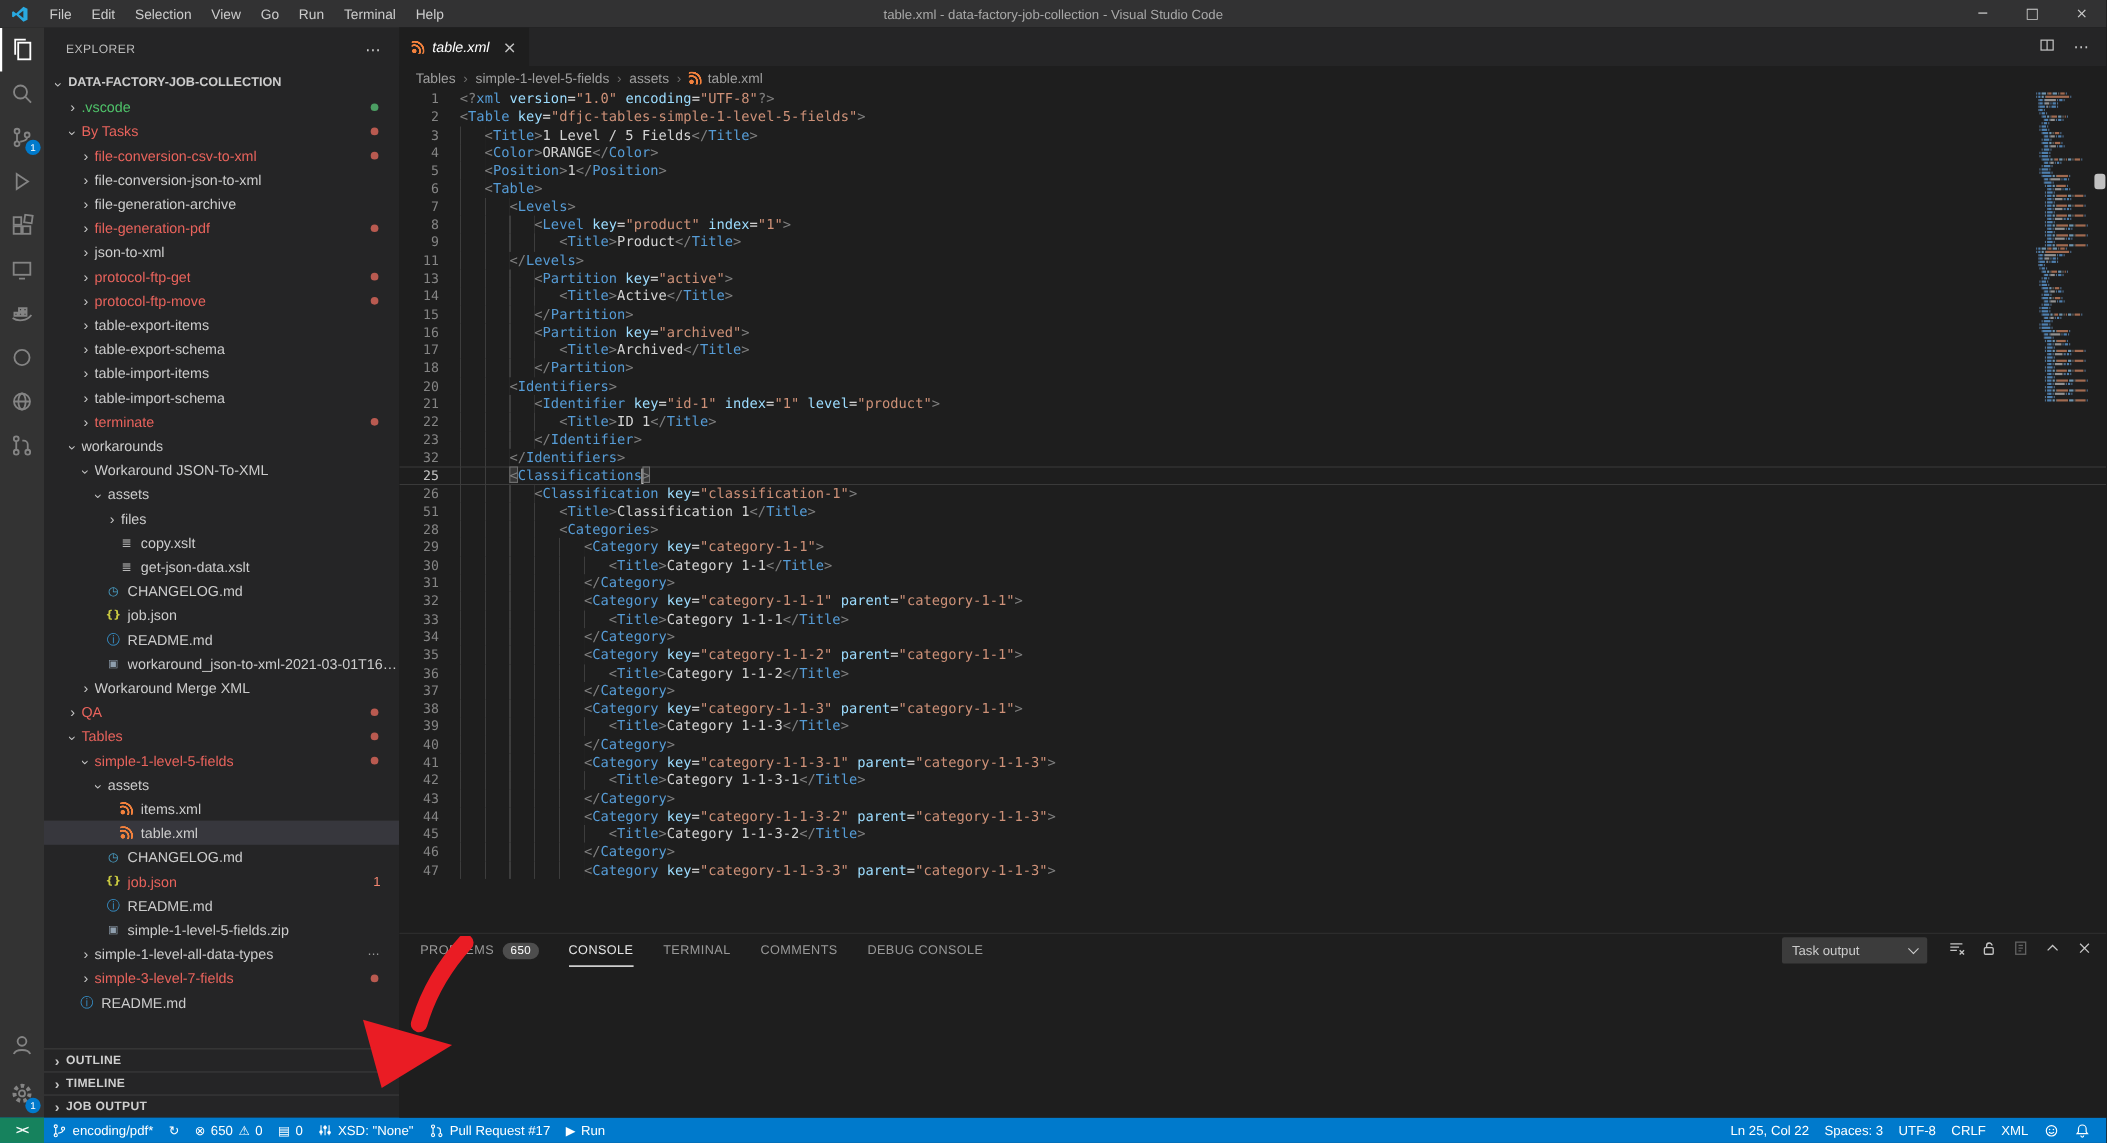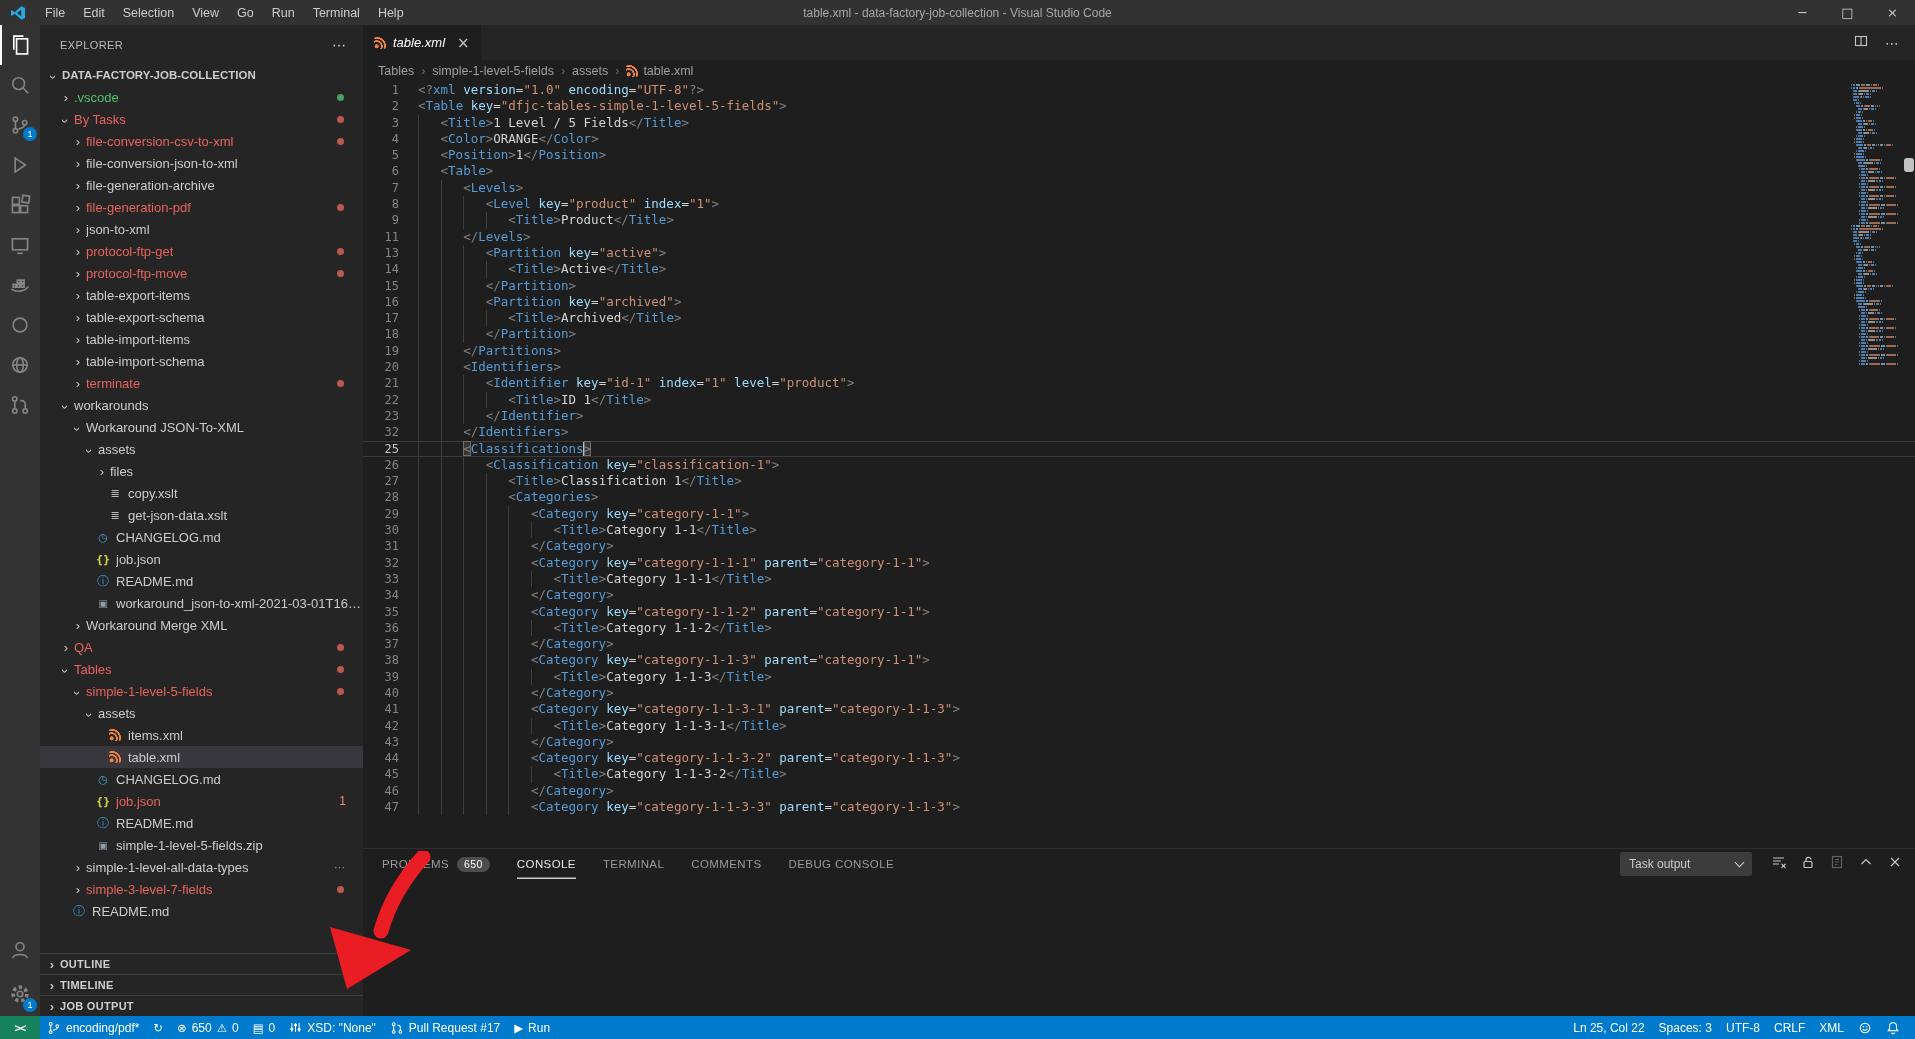--- a/index.html
+++ b/index.html
@@ -454,29 +454,28 @@
             <div class="cline"><span class="lnum">7</span><span class="ltext"><span class="ind" style="width: 6ch;"></span><span class="tk-p">&lt;</span><span class="tk-t">Levels</span><span class="tk-p">&gt;</span></span></div>
             <div class="cline"><span class="lnum">8</span><span class="ltext"><span class="ind" style="width: 9ch;"></span><span class="tk-p">&lt;</span><span class="tk-t">Level</span><span class="tk-a"> key</span><span class="tk-q">=</span><span class="tk-s">"product"</span><span class="tk-a"> index</span><span class="tk-q">=</span><span class="tk-s">"1"</span><span class="tk-p">&gt;</span></span></div>
             <div class="cline"><span class="lnum">9</span><span class="ltext"><span class="ind" style="width: 12ch;"></span><span class="tk-p">&lt;</span><span class="tk-t">Title</span><span class="tk-p">&gt;</span><span class="tk-x">Product</span><span class="tk-p">&lt;/</span><span class="tk-t">Title</span><span class="tk-p">&gt;</span></span></div>
             <div class="cline"><span class="lnum">11</span><span class="ltext"><span class="ind" style="width: 6ch;"></span><span class="tk-p">&lt;/</span><span class="tk-t">Levels</span><span class="tk-p">&gt;</span></span></div>
             <div class="cline"><span class="lnum">13</span><span class="ltext"><span class="ind" style="width: 9ch;"></span><span class="tk-p">&lt;</span><span class="tk-t">Partition</span><span class="tk-a"> key</span><span class="tk-q">=</span><span class="tk-s">"active"</span><span class="tk-p">&gt;</span></span></div>
             <div class="cline"><span class="lnum">14</span><span class="ltext"><span class="ind" style="width: 12ch;"></span><span class="tk-p">&lt;</span><span class="tk-t">Title</span><span class="tk-p">&gt;</span><span class="tk-x">Active</span><span class="tk-p">&lt;/</span><span class="tk-t">Title</span><span class="tk-p">&gt;</span></span></div>
             <div class="cline"><span class="lnum">15</span><span class="ltext"><span class="ind" style="width: 9ch;"></span><span class="tk-p">&lt;/</span><span class="tk-t">Partition</span><span class="tk-p">&gt;</span></span></div>
             <div class="cline"><span class="lnum">16</span><span class="ltext"><span class="ind" style="width: 9ch;"></span><span class="tk-p">&lt;</span><span class="tk-t">Partition</span><span class="tk-a"> key</span><span class="tk-q">=</span><span class="tk-s">"archived"</span><span class="tk-p">&gt;</span></span></div>
             <div class="cline"><span class="lnum">17</span><span class="ltext"><span class="ind" style="width: 12ch;"></span><span class="tk-p">&lt;</span><span class="tk-t">Title</span><span class="tk-p">&gt;</span><span class="tk-x">Archived</span><span class="tk-p">&lt;/</span><span class="tk-t">Title</span><span class="tk-p">&gt;</span></span></div>
             <div class="cline"><span class="lnum">18</span><span class="ltext"><span class="ind" style="width: 9ch;"></span><span class="tk-p">&lt;/</span><span class="tk-t">Partition</span><span class="tk-p">&gt;</span></span></div>
-            <div class="cline"><span class="lnum">19</span><span class="ltext"><span class="ind" style="width: 6ch;"></span><span class="tk-p">&lt;/</span><span class="tk-t">Partitions</span><span class="tk-p">&gt;</span></span></div>
             <div class="cline"><span class="lnum">20</span><span class="ltext"><span class="ind" style="width: 6ch;"></span><span class="tk-p">&lt;</span><span class="tk-t">Identifiers</span><span class="tk-p">&gt;</span></span></div>
             <div class="cline"><span class="lnum">21</span><span class="ltext"><span class="ind" style="width: 9ch;"></span><span class="tk-p">&lt;</span><span class="tk-t">Identifier</span><span class="tk-a"> key</span><span class="tk-q">=</span><span class="tk-s">"id-1"</span><span class="tk-a"> index</span><span class="tk-q">=</span><span class="tk-s">"1"</span><span class="tk-a"> level</span><span class="tk-q">=</span><span class="tk-s">"product"</span><span class="tk-p">&gt;</span></span></div>
             <div class="cline"><span class="lnum">22</span><span class="ltext"><span class="ind" style="width: 12ch;"></span><span class="tk-p">&lt;</span><span class="tk-t">Title</span><span class="tk-p">&gt;</span><span class="tk-x">ID 1</span><span class="tk-p">&lt;/</span><span class="tk-t">Title</span><span class="tk-p">&gt;</span></span></div>
             <div class="cline"><span class="lnum">23</span><span class="ltext"><span class="ind" style="width: 9ch;"></span><span class="tk-p">&lt;/</span><span class="tk-t">Identifier</span><span class="tk-p">&gt;</span></span></div>
             <div class="cline"><span class="lnum">32</span><span class="ltext"><span class="ind" style="width: 6ch;"></span><span class="tk-p">&lt;/</span><span class="tk-t">Identifiers</span><span class="tk-p">&gt;</span></span></div>
             <div class="cline cur"><span class="lnum">25</span><span class="ltext"><span class="ind" style="width: 6ch;"></span><span class="tk-b">&lt;</span><span class="tk-t">Classifications</span><span class="caret"></span><span class="tk-b">&gt;</span></span></div>
             <div class="cline"><span class="lnum">26</span><span class="ltext"><span class="ind" style="width: 9ch;"></span><span class="tk-p">&lt;</span><span class="tk-t">Classification</span><span class="tk-a"> key</span><span class="tk-q">=</span><span class="tk-s">"classification-1"</span><span class="tk-p">&gt;</span></span></div>
-            <div class="cline"><span class="lnum">27</span><span class="ltext"><span class="ind" style="width: 12ch;"></span><span class="tk-p">&lt;</span><span class="tk-t">Title</span><span class="tk-p">&gt;</span><span class="tk-x">Classification 1</span><span class="tk-p">&lt;/</span><span class="tk-t">Title</span><span class="tk-p">&gt;</span></span></div>
+            <div class="cline"><span class="lnum">51</span><span class="ltext"><span class="ind" style="width: 12ch;"></span><span class="tk-p">&lt;</span><span class="tk-t">Title</span><span class="tk-p">&gt;</span><span class="tk-x">Classification 1</span><span class="tk-p">&lt;/</span><span class="tk-t">Title</span><span class="tk-p">&gt;</span></span></div>
             <div class="cline"><span class="lnum">28</span><span class="ltext"><span class="ind" style="width: 12ch;"></span><span class="tk-p">&lt;</span><span class="tk-t">Categories</span><span class="tk-p">&gt;</span></span></div>
             <div class="cline"><span class="lnum">29</span><span class="ltext"><span class="ind" style="width: 15ch;"></span><span class="tk-p">&lt;</span><span class="tk-t">Category</span><span class="tk-a"> key</span><span class="tk-q">=</span><span class="tk-s">"category-1-1"</span><span class="tk-p">&gt;</span></span></div>
             <div class="cline"><span class="lnum">30</span><span class="ltext"><span class="ind" style="width: 18ch;"></span><span class="tk-p">&lt;</span><span class="tk-t">Title</span><span class="tk-p">&gt;</span><span class="tk-x">Category 1-1</span><span class="tk-p">&lt;/</span><span class="tk-t">Title</span><span class="tk-p">&gt;</span></span></div>
             <div class="cline"><span class="lnum">31</span><span class="ltext"><span class="ind" style="width: 15ch;"></span><span class="tk-p">&lt;/</span><span class="tk-t">Category</span><span class="tk-p">&gt;</span></span></div>
             <div class="cline"><span class="lnum">32</span><span class="ltext"><span class="ind" style="width: 15ch;"></span><span class="tk-p">&lt;</span><span class="tk-t">Category</span><span class="tk-a"> key</span><span class="tk-q">=</span><span class="tk-s">"category-1-1-1"</span><span class="tk-a"> parent</span><span class="tk-q">=</span><span class="tk-s">"category-1-1"</span><span class="tk-p">&gt;</span></span></div>
             <div class="cline"><span class="lnum">33</span><span class="ltext"><span class="ind" style="width: 18ch;"></span><span class="tk-p">&lt;</span><span class="tk-t">Title</span><span class="tk-p">&gt;</span><span class="tk-x">Category 1-1-1</span><span class="tk-p">&lt;/</span><span class="tk-t">Title</span><span class="tk-p">&gt;</span></span></div>
             <div class="cline"><span class="lnum">34</span><span class="ltext"><span class="ind" style="width: 15ch;"></span><span class="tk-p">&lt;/</span><span class="tk-t">Category</span><span class="tk-p">&gt;</span></span></div>
             <div class="cline"><span class="lnum">35</span><span class="ltext"><span class="ind" style="width: 15ch;"></span><span class="tk-p">&lt;</span><span class="tk-t">Category</span><span class="tk-a"> key</span><span class="tk-q">=</span><span class="tk-s">"category-1-1-2"</span><span class="tk-a"> parent</span><span class="tk-q">=</span><span class="tk-s">"category-1-1"</span><span class="tk-p">&gt;</span></span></div>
             <div class="cline"><span class="lnum">36</span><span class="ltext"><span class="ind" style="width: 18ch;"></span><span class="tk-p">&lt;</span><span class="tk-t">Title</span><span class="tk-p">&gt;</span><span class="tk-x">Category 1-1-2</span><span class="tk-p">&lt;/</span><span class="tk-t">Title</span><span class="tk-p">&gt;</span></span></div>
             <div class="cline"><span class="lnum">37</span><span class="ltext"><span class="ind" style="width: 15ch;"></span><span class="tk-p">&lt;/</span><span class="tk-t">Category</span><span class="tk-p">&gt;</span></span></div>

